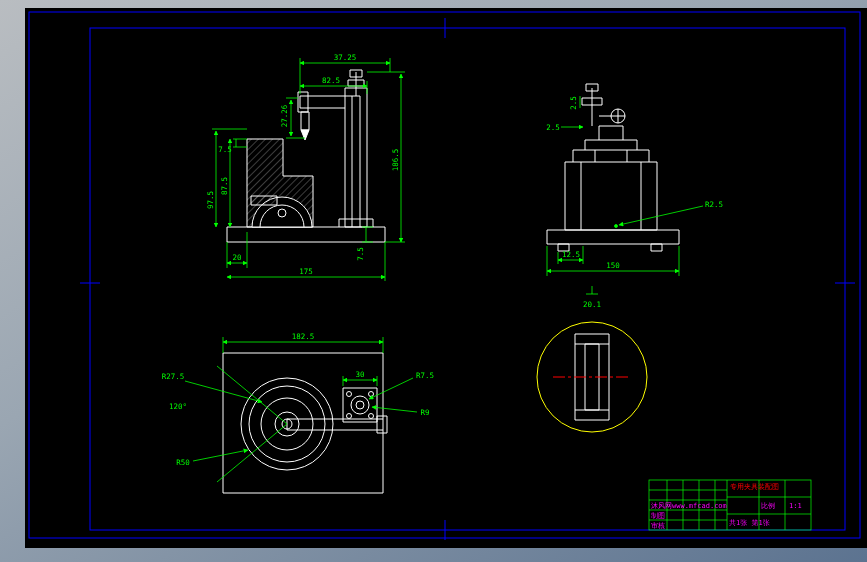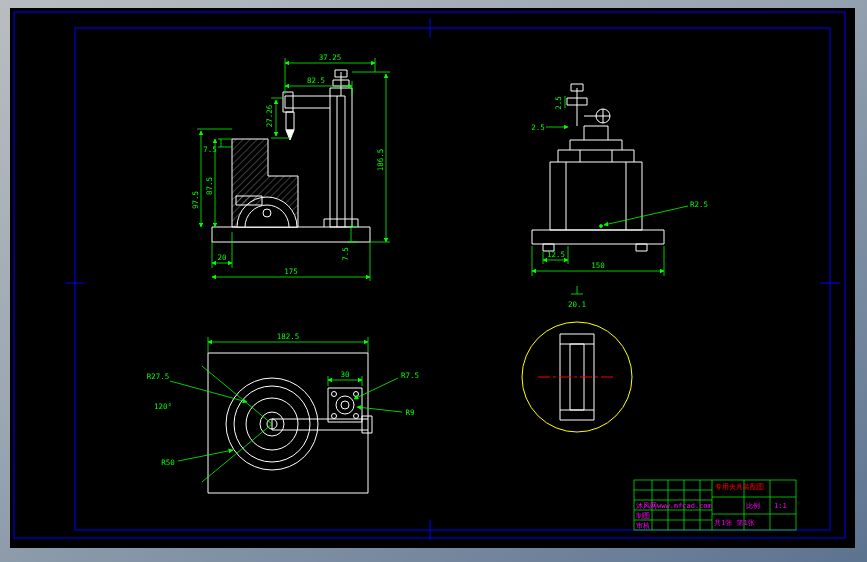--- a/index.html
+++ b/index.html
@@ -1,21 +1,21 @@
 <!DOCTYPE html>
 <html><head>
 <meta charset="utf-8">
 <style>
   html,body{margin:0;padding:0;}
   body{
     width:867px;height:562px;overflow:hidden;
     background:linear-gradient(150deg,#b9bdc1 0%,#9aa6b2 40%,#5c7390 100%);
     font-family:"DejaVu Sans","Liberation Sans",sans-serif;
   }
-  #viewport{position:relative;width:829px;height:562px;}
+  #viewport{position:relative;width:829px;height:562px;padding-left:15px;}
   svg{display:block;}
   text{font-family:"DejaVu Sans Mono","Liberation Mono",monospace;}
   .dim{fill:#00ff00;font-size:7.5px;}
   .tb{font-size:7px;}
 </style>
 </head>
 <body>
 
 <div id="viewport">
 <svg width="867" height="562" viewBox="0 0 867 562">

